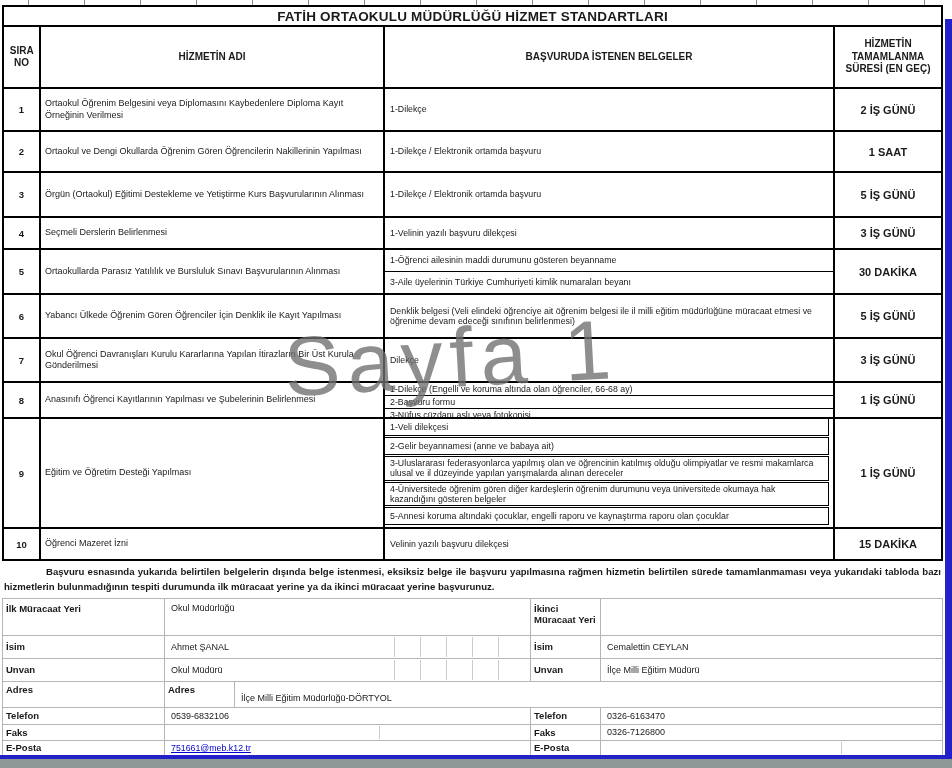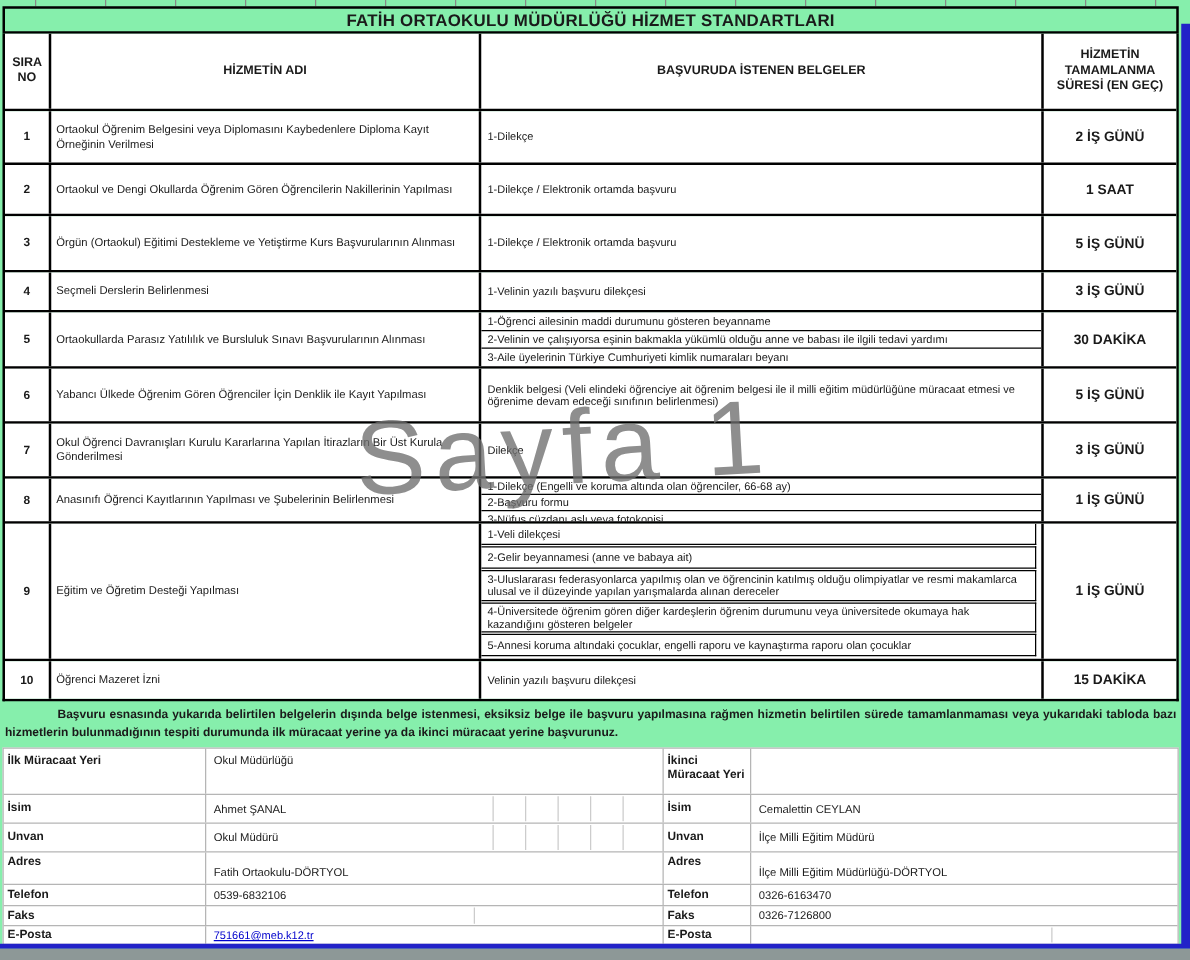--- a/index.html
+++ b/index.html
@@ -1,18 +1,18 @@
 <!DOCTYPE html>
 <html><head>
 <meta charset="utf-8">
 <style>
   * { margin:0; padding:0; box-sizing:border-box; }
   html,body { background:#e8e8e8; }
   .screen {
-    position:relative; width:952px; height:768px; background:#86efac;
+    position:relative; width:952px; height:768px; background:#ffffff;
     overflow:hidden; font-family:"Liberation Sans", sans-serif; color:#1a1a1a;
   }
   
   #top-ticks { position:absolute; left:0; top:0; width:952px; height:5px; }
   #top-ticks .tick { position:absolute; top:0; width:1px; height:5px; background:#8a8a8a; }
 
   .sheet { position:absolute; left:2px; top:5px; width:941px; }
 
   .title-row {
     height:22px; border:2px solid #000; display:flex; align-items:center; justify-content:center;
@@ -137,21 +137,20 @@
           <div class="doc">1-Velinin yazılı başvuru dilekçesi</div>
         </div>
         <div class="c time">3 İŞ GÜNÜ</div>
       </div>
 
       <div class="trow" style="height:45px">
         <div class="c no">5</div>
         <div class="c name">Ortaokullarda Parasız Yatılılık ve Bursluluk Sınavı Başvurularının Alınması</div>
         <div class="c docs">
           <div class="doc">1-Öğrenci ailesinin maddi durumunu gösteren beyanname</div>
-          <div class="doc">2-Velinin ve çalışıyorsa eşinin bakmakla yükümlü olduğu anne ve babası ile ilgili tedavi yardımı</div>
           <div class="doc">3-Aile üyelerinin Türkiye Cumhuriyeti kimlik numaraları beyanı</div>
         </div>
         <div class="c time">30 DAKİKA</div>
       </div>
 
       <div class="trow" style="height:44px">
         <div class="c no">6</div>
         <div class="c name">Yabancı Ülkede Öğrenim Gören Öğrenciler İçin Denklik ile Kayıt Yapılması</div>
         <div class="c docs">
           <div class="doc">Denklik belgesi (Veli elindeki öğrenciye ait öğrenim belgesi ile il milli eğitim müdürlüğüne müracaat etmesi ve öğrenime devam edeceği sınıfının belirlenmesi)</div>
@@ -237,23 +236,20 @@
             <i class="spacer"></i>
             <i class="spacer"></i>
         </div>
         <div class="crl">Unvan</div>
         <div class="crv">
             <span class="val">İlçe Milli Eğitim Müdürü</span>
           </div>
       </div>
       <div class="crow adres" style="height:26px">
         <div class="cl">Adres</div>
-        <div class="cv">
-            <span class="val">Fatih Ortaokulu-DÖRTYOL</span>
-          </div>
         <div class="crl">Adres</div>
         <div class="crv">
             <span class="val">İlçe Milli Eğitim Müdürlüğü-DÖRTYOL</span>
           </div>
       </div>
       <div class="crow" style="height:17px">
         <div class="cl">Telefon</div>
         <div class="cv">
             <span class="val">0539-6832106</span>
           </div>

